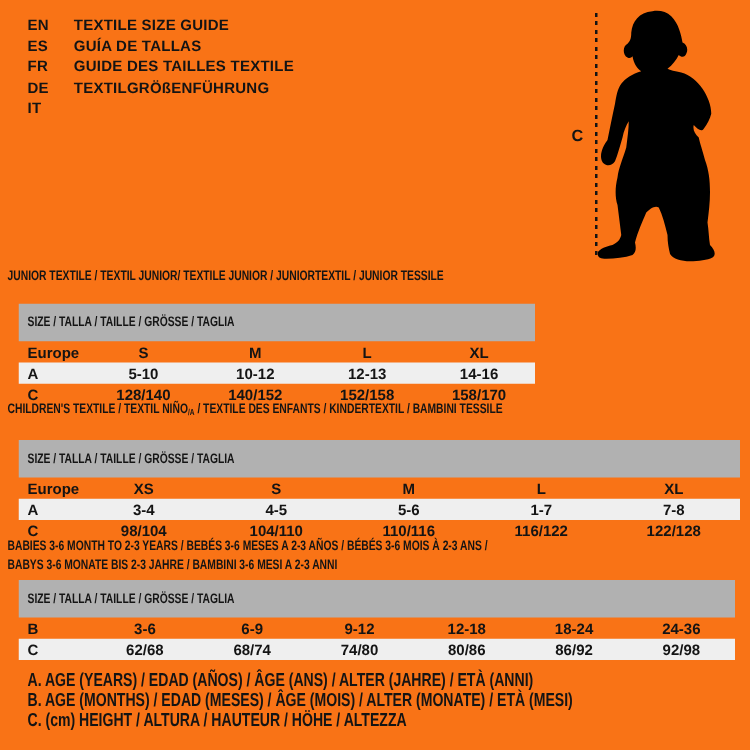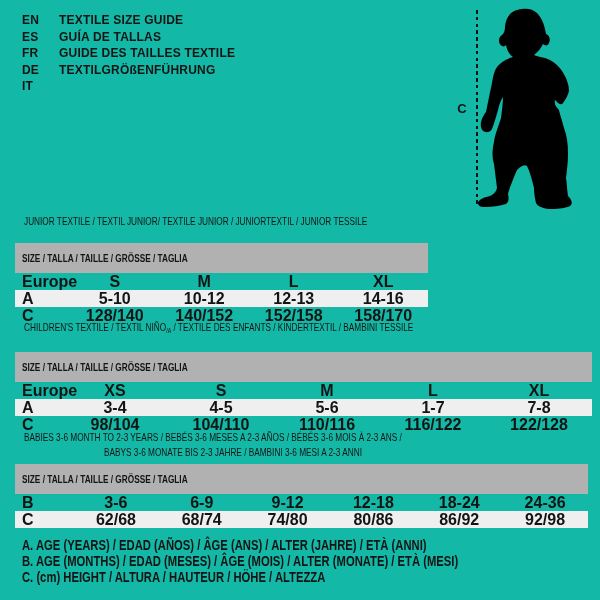--- a/index.html
+++ b/index.html
@@ -2,47 +2,47 @@
 <html style="--table-header-bg: #b1b1b1; --row-alt-bg: #efefef; --ink: #141414;"><head>
 <meta charset="utf-8">
 <style>
   :root{
     --table-header-bg:#b1b1b1;
     --row-alt-bg:#efefef;
     --ink:#141414;
   }
   html,body{margin:0;padding:0;background:#fff;}
   #page{
-    position:relative;width:600px;height:600px;background:#14b8a6;overflow:hidden;
+    position:relative;width:600px;height:600px;background:#f97316;overflow:hidden;
     font-family:"Liberation Sans","DejaVu Sans",sans-serif;color:var(--ink);
   }
   
   .cond{display:inline-block;transform:scaleX(0.75);transform-origin:0 50%;white-space:nowrap;}
   
   .langs{position:absolute;left:22px;top:12px;}
   .lang-row{display:flex;line-height:16.5px;font-size:12px;font-weight:700;letter-spacing:.2px;}
   .lang-code{width:37px;}
   
   .dash-line{
     position:absolute;left:476px;top:10px;width:2px;height:197px;
     background:repeating-linear-gradient(to bottom,var(--ink) 0 3.5px,transparent 3.5px 6.8px);
   }
   .c-label{position:absolute;left:455px;top:101px;width:14px;text-align:center;font-size:13px;font-weight:700;}
   .baby{position:absolute;left:478px;top:5px;}
   
-  .sec-title{position:absolute;left:24px;font-size:11px;font-weight:400;line-height:12px;white-space:nowrap;}
+  .sec-title{position:absolute;left:6px;font-size:11px;font-weight:700;line-height:12px;white-space:nowrap;}
   .sec-title .sub{font-size:7px;vertical-align:-2px;}
-  .babies-title{line-height:15px;text-align:center;}
+  .babies-title{line-height:15px;}
   
   .sizetable{position:absolute;left:15px;}
   .t1{top:243px;width:413px;}
   .t2{top:352px;width:577px;}
   .t3{top:464px;width:573px;}
   .bar{height:30px;background:var(--table-header-bg);display:flex;align-items:center;padding-left:7px;box-sizing:border-box;font-size:11px;font-weight:700;}
-  .row{display:grid;height:17px;align-items:center;font-size:16px;font-weight:700;}
+  .row{display:grid;height:17px;align-items:center;font-size:12px;font-weight:700;}
   .t1 .row{grid-template-columns:55px repeat(4,1fr);}
   .t2 .row{grid-template-columns:47px repeat(5,1fr);}
   .t3 .row{grid-template-columns:58px repeat(6,1fr);}
   .row.alt{background:var(--row-alt-bg);}
   .lbl{padding-left:7px;}
   .val{text-align:center;}
   
   .footnotes{position:absolute;left:22px;top:537px;}
   .footnote{line-height:16px;font-size:15px;font-weight:700;white-space:nowrap;}
 </style>

